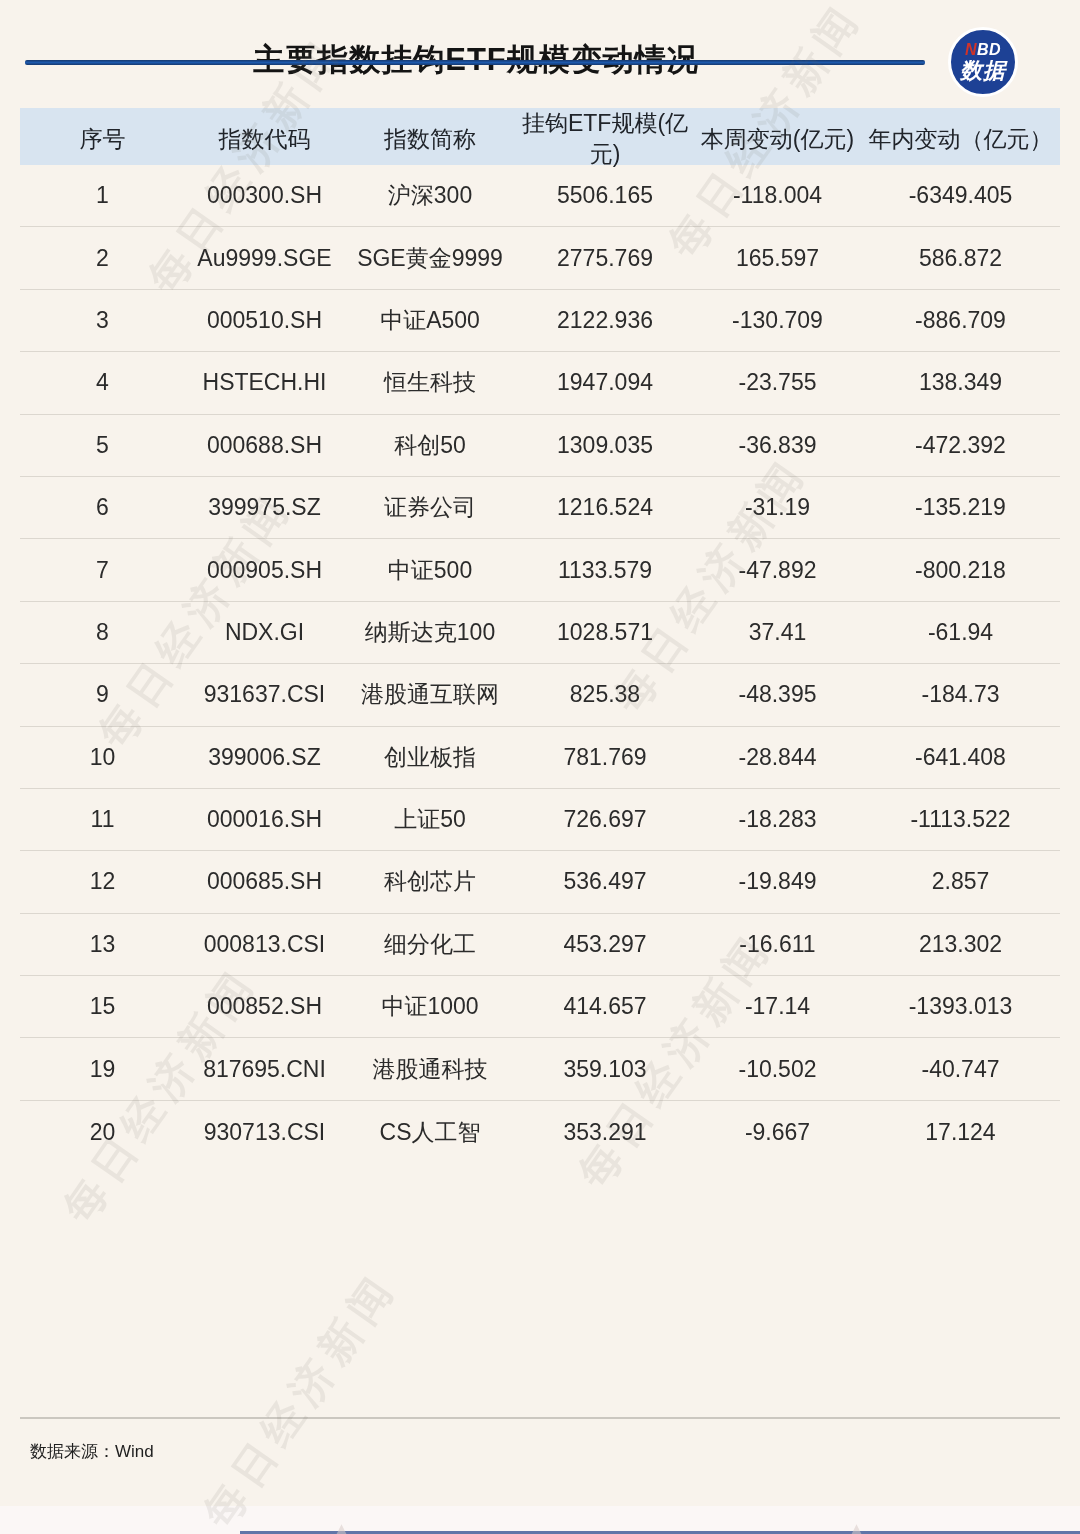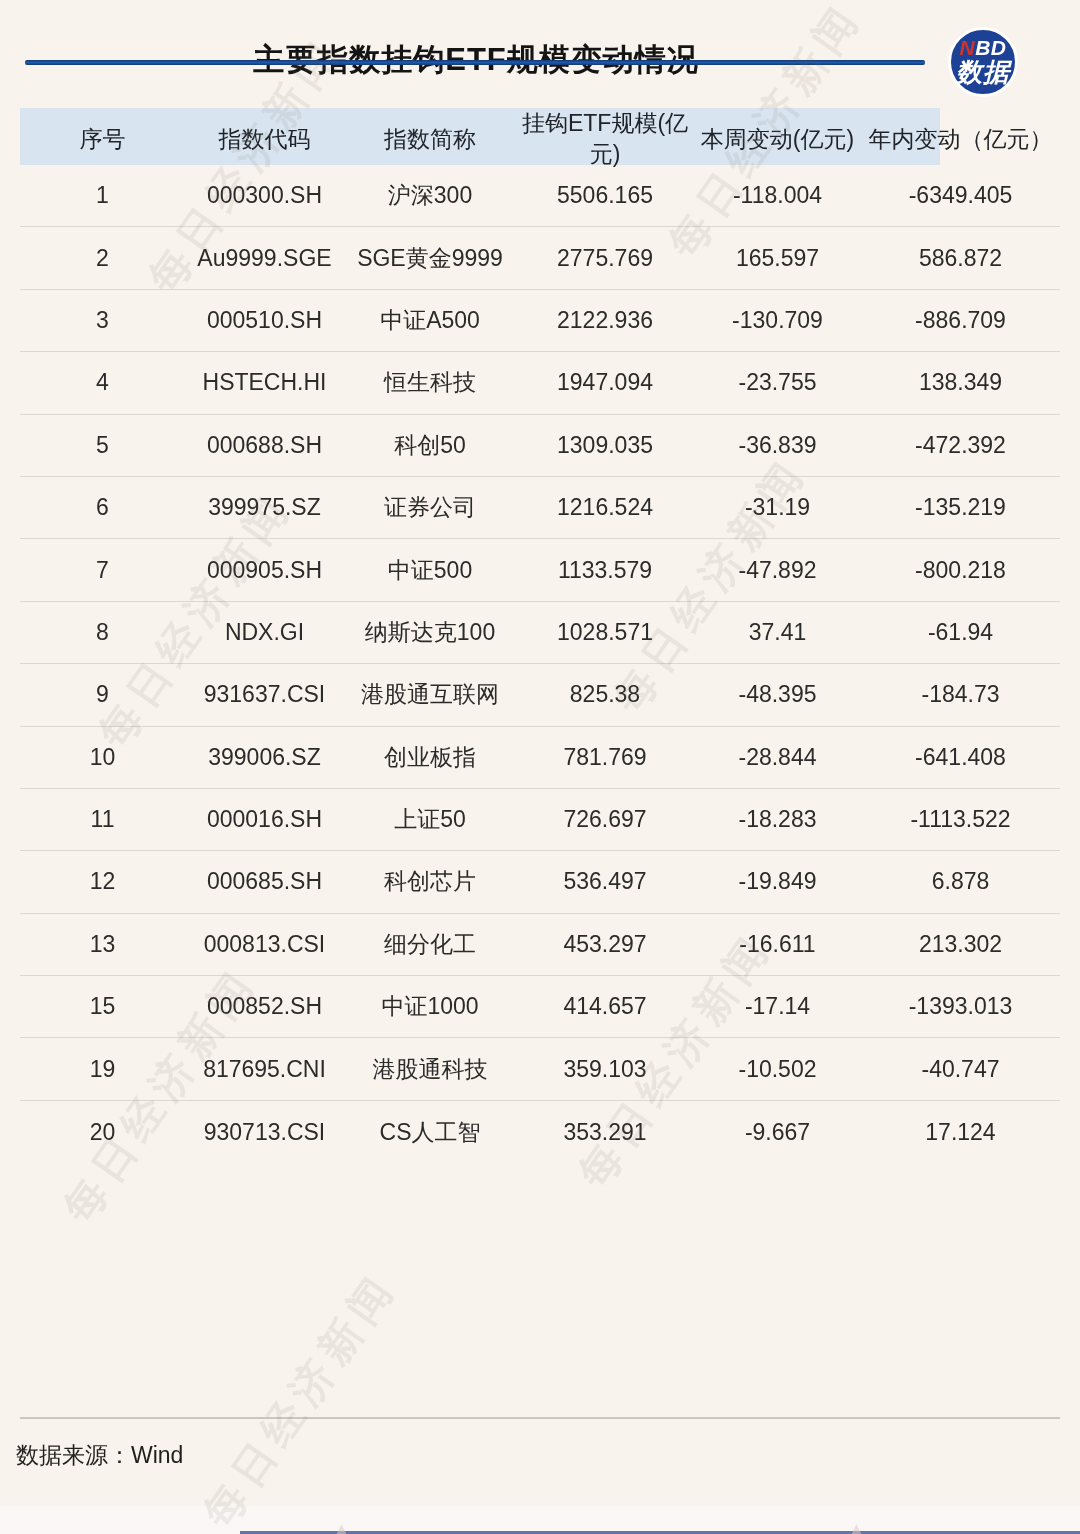--- a/index.html
+++ b/index.html
@@ -20,47 +20,47 @@
     background:linear-gradient(#16396f,#1d59ac,#16396f);
     border-radius:2px;
   }
   .logo {
     position:absolute; top:27px; left:948px; width:70px; height:70px;
     border-radius:50%; background:#1d4195; border:3px solid #ffffff;
     box-sizing:border-box; display:flex; flex-direction:column;
     align-items:center; justify-content:center; color:#fff; font-weight:700;
     font-style:italic; line-height:1.05;
   }
-  .logo-top { font-size:21px; letter-spacing:0.5px; }
+  .logo-top { font-size:16px; letter-spacing:0.5px; }
   .logo-top .red { color:#d03328; }
-  .logo-bottom { font-size:26px; letter-spacing:1px; }
+  .logo-bottom { font-size:22px; letter-spacing:1px; }
   
   .grid6 {
     display:grid;
     grid-template-columns:165px 159px 172px 178px 167px 199px;
     align-items:center;
   }
   .thead {
-    position:absolute; top:108px; left:20px; width:920px; height:57px;
+    position:absolute; top:108px; left:20px; width:1040px; height:57px;
     background:#d8e4f0;
   }
   .thead .cell {
     text-align:center; font-size:23px; color:#20242a; font-weight:400;
   }
   .tbody { position:absolute; top:165px; left:20px; width:1040px; }
   .trow { height:62.4px; box-sizing:border-box; border-bottom:1px solid #dcd7cf; }
   .trow:last-child { border-bottom:none; }
   .trow .cell { text-align:center; font-size:23px; color:#2b2b2b; }
   
   .source-divider {
     position:absolute; top:1417px; left:20px; width:1040px; height:2px;
     background:#cbc7c0;
   }
   .source {
-    position:absolute; top:1440px; left:16px; font-size:23px; color:#1f1f1f;
+    position:absolute; top:1440px; left:30px; font-size:17px; color:#1f1f1f;
   }
   .bottom-strip {
     position:absolute; top:1506px; left:0; width:1080px; height:28px;
     background:#fbf7f6;
   }
   .bottom-bar {
     position:absolute; top:1531px; left:240px; width:840px; height:3px;
     background:#2c4a8e; opacity:0.75;
   }
   
@@ -183,21 +183,21 @@
       <div class="cell">726.697</div>
       <div class="cell">-18.283</div>
       <div class="cell">-1113.522</div>
     </div>
     <div class="trow grid6">
       <div class="cell">12</div>
       <div class="cell">000685.SH</div>
       <div class="cell">科创芯片</div>
       <div class="cell">536.497</div>
       <div class="cell">-19.849</div>
-      <div class="cell">6.878</div>
+      <div class="cell">2.857</div>
     </div>
     <div class="trow grid6">
       <div class="cell">13</div>
       <div class="cell">000813.CSI</div>
       <div class="cell">细分化工</div>
       <div class="cell">453.297</div>
       <div class="cell">-16.611</div>
       <div class="cell">213.302</div>
     </div>
     <div class="trow grid6">

